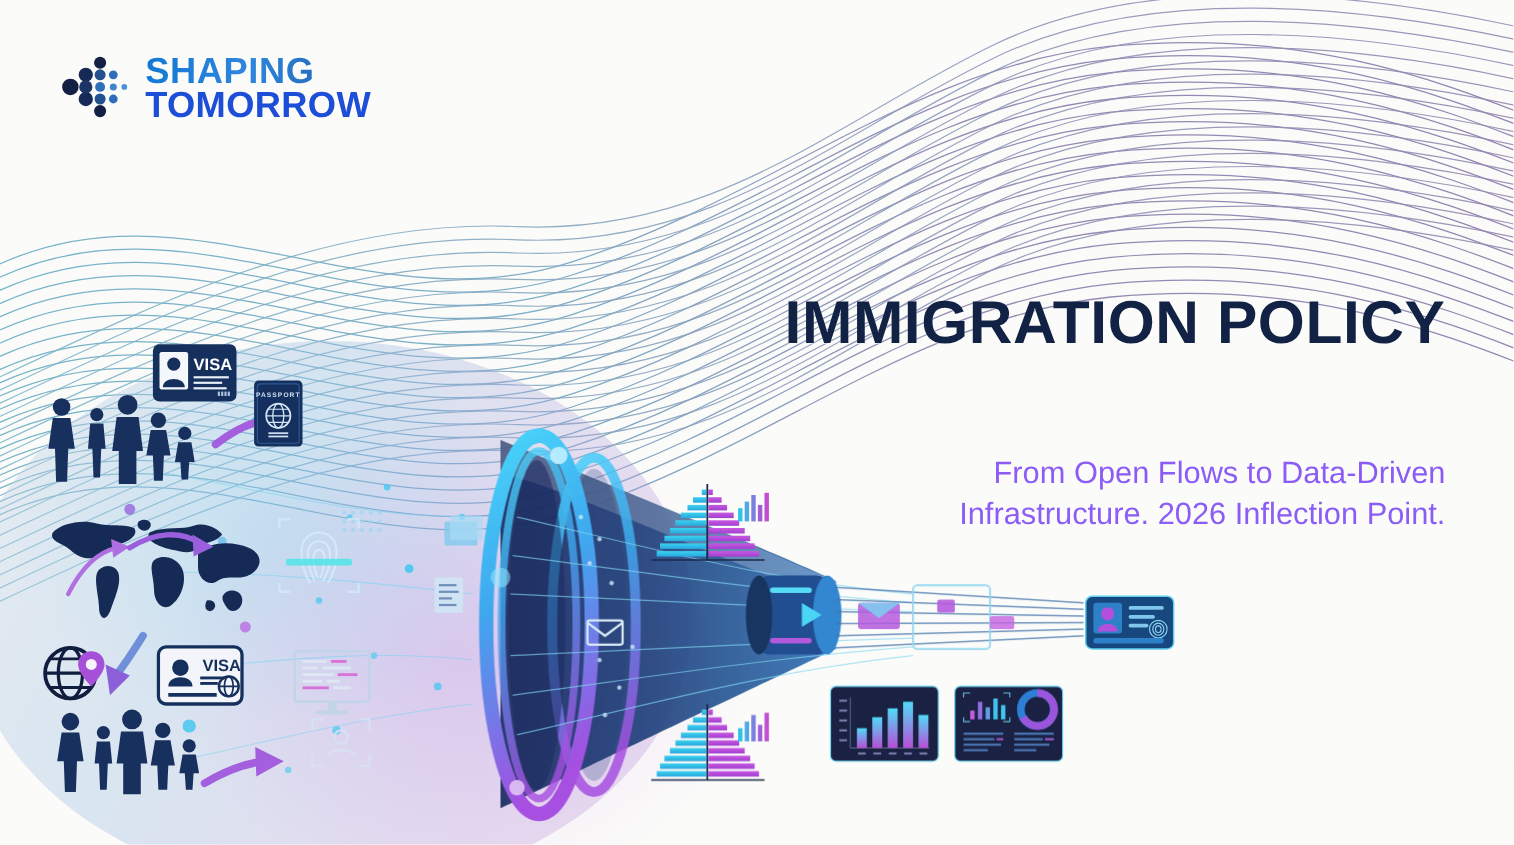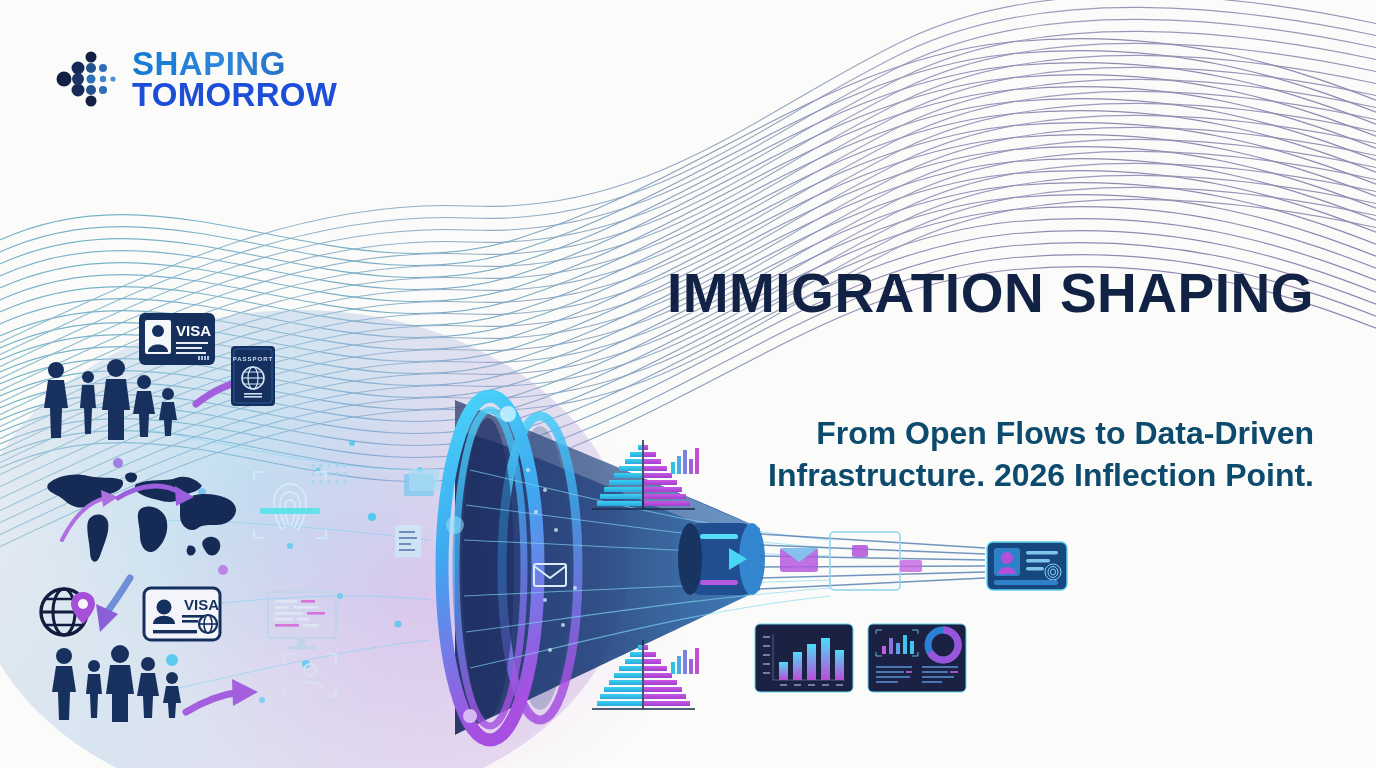--- a/index.html
+++ b/index.html
@@ -16,21 +16,21 @@
   #logo .l1{font-size:33px;font-weight:700;letter-spacing:.5px;
      background:linear-gradient(90deg,#1279d4 0%,#2f86dd 45%,#1f5fae 100%);
      -webkit-background-clip:text;background-clip:text;color:transparent;display:block;}
   #logo .l2{font-size:33px;font-weight:700;letter-spacing:.3px;color:#1d4ed8;display:block;}
 
   
   #headline{position:absolute;right:62px;top:264px;width:660px;text-align:right;}
   #headline .t-line{font-size:55px;font-weight:700;letter-spacing:.5px;color:#122244;
       line-height:1.07;white-space:nowrap;text-shadow:0 1px 0 rgba(255,255,255,.5);}
   #sub{position:absolute;right:62px;top:412px;width:700px;text-align:right;}
-  #sub .s-line{font-size:32px;font-weight:700;color:#0c4a6e;line-height:1.32;white-space:nowrap;}
+  #sub .s-line{font-size:28px;font-weight:400;color:#8b5cf6;line-height:1.32;white-space:nowrap;}
 
   
   .chip{position:absolute;}
 </style>
 </head>
 <body>
 
 <div id="stage">
 
   <svg class="waves" width="1376" height="768" viewBox="0 0 1376 768">
@@ -599,21 +599,21 @@
       <g stroke="#8fd6ef" stroke-width="1" fill="none">
         <ellipse cx="67" cy="31" rx="8" ry="8"></ellipse>
           <ellipse cx="67" cy="31" rx="5" ry="5.5"></ellipse>
         <ellipse cx="67" cy="31" rx="2.5" ry="3"></ellipse>
         </g>
       <rect x="8" y="39" width="64" height="5" rx="2.5" fill="#2e80c8"></rect>
     </svg>
   </div>
 
   <div id="headline">
-    <div class="t-line">IMMIGRATION SHAPING</div>
+    <div class="t-line">IMMIGRATION POLICY</div>
   </div>
 
   <div id="sub">
     <div class="s-line">From Open Flows to Data-Driven</div>
     <div class="s-line">Infrastructure. 2026 Inflection Point.</div>
   </div>
 
 </div>
 
 </body></html>

